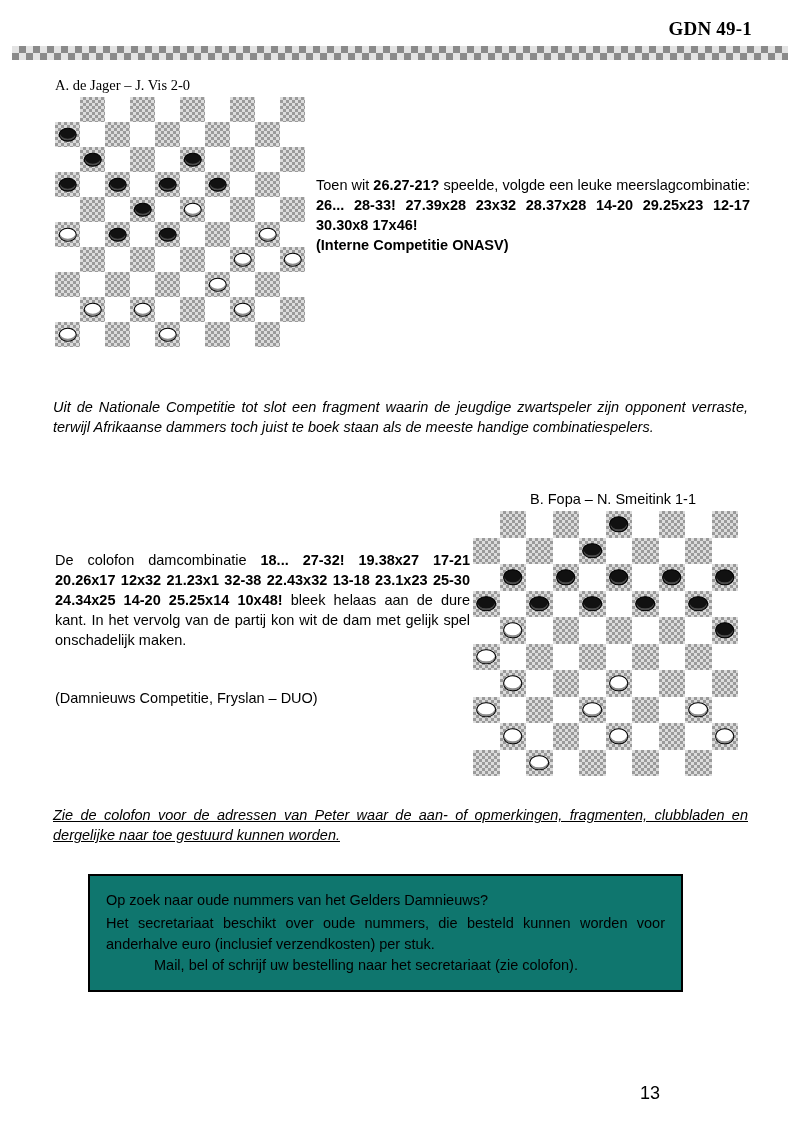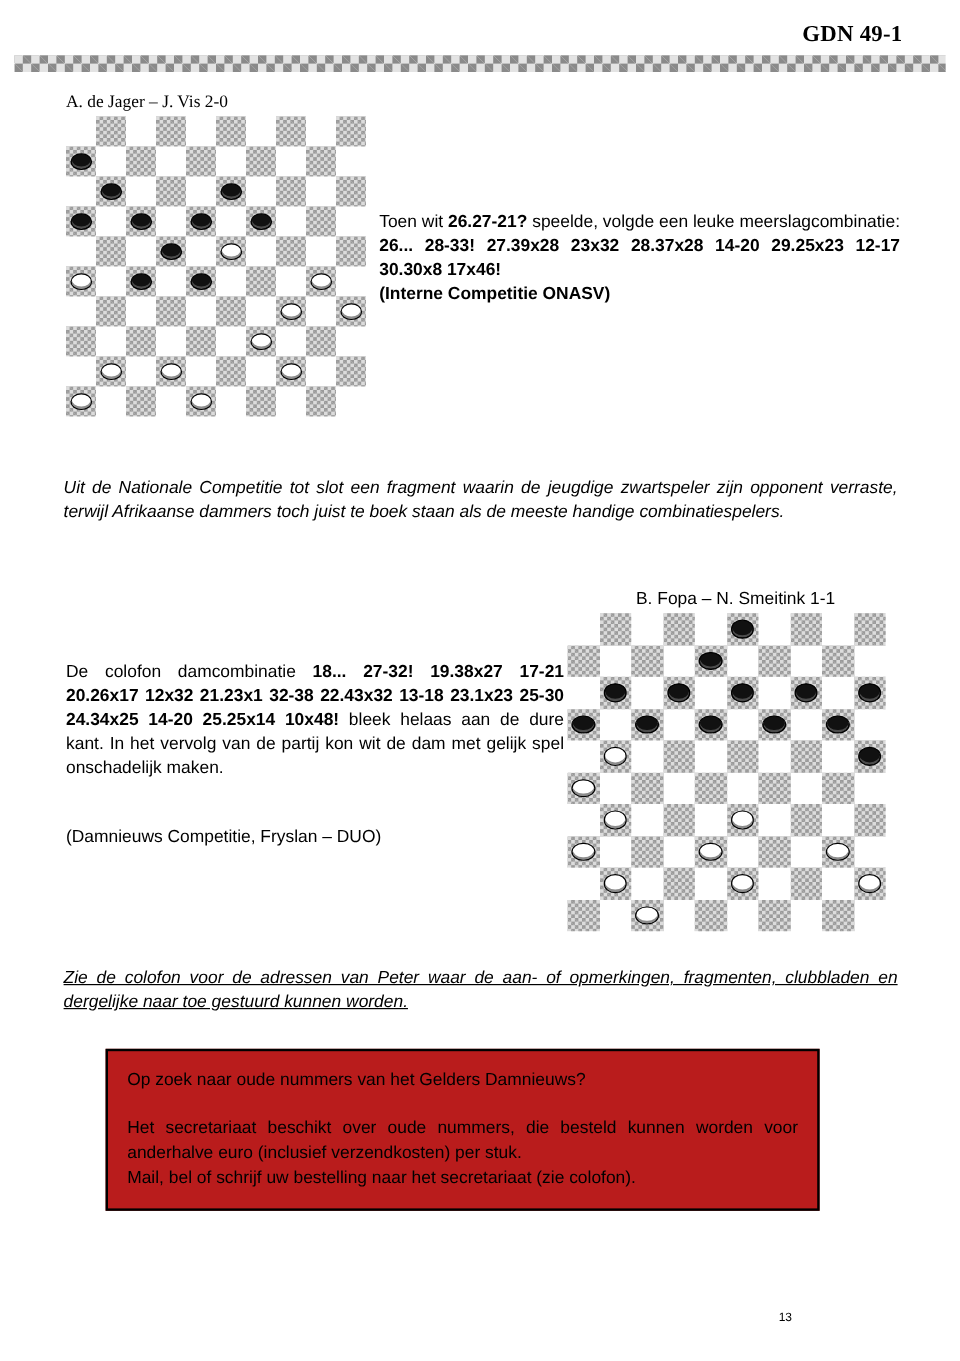--- a/index.html
+++ b/index.html
@@ -94,35 +94,35 @@
   .piece.white {
     background: #ffffff;
     border: 1.5px solid #000000;
     box-shadow: inset 0 -2px 0 rgba(0,0,0,0.45);
   }
 
   
   .info-box {
     position: absolute;
     box-sizing: border-box;
-    background: #b91c1c;
+    background: #0f766e;
     border: 2px solid #000000;
     padding: 14px 16px;
     font-size: 14.5px;
     line-height: 21px;
     text-align: justify;
   }
   .info-box p { margin: 0; }
-  .info-box p + p { margin-top: 19px; }
+  .info-box p + p { margin-top: 2px; }
 
   .page-number {
     position: absolute;
     right: 140px;
     bottom: 30px;
-    font-size: 10px;
+    font-size: 18px;
   }
 </style>
 </head>
 <body>
 
 <div class="header-title">GDN 49-1</div>
 <div class="checker-rule"></div>
 
 <div class="caption" style="left:55px; top:77px;font-family:Liberation Serif, serif;">A. de Jager – J. Vis 2-0</div>
 
@@ -436,16 +436,16 @@
   <span>De colofon damcombinatie </span><span class="bold">18... 27-32! 19.38x27 17-21 20.26x17 12x32 21.23x1 32-38 22.43x32 13-18 23.1x23 25-30 24.34x25 14-20 25.25x14 10x48!</span><span> bleek helaas aan de dure kant. In het vervolg van de partij kon wit de dam met gelijk spel onschadelijk maken.</span>
 </div>
 
 <div class="para" style="left:55px; top:688px; width:415px;">(Damnieuws Competitie, Fryslan – DUO)</div>
 
 <div class="para italic" style="left:53px; top:805px; width:695px;text-decoration:underline;">Zie de colofon voor de adressen van Peter waar de aan- of opmerkingen, fragmenten, clubbladen en dergelijke naar toe gestuurd kunnen worden.</div>
 
 <div class="info-box" style="left:88px; top:874px; width:595px;">
   <p>Op zoek naar oude nummers van het Gelders Damnieuws?</p>
   <p>Het secretariaat beschikt over oude nummers, die besteld kunnen worden voor anderhalve euro (inclusief verzendkosten) per stuk.</p>
-  <p style="margin-top:0;">Mail, bel of schrijf uw bestelling naar het secretariaat (zie colofon).</p>
+  <p style="margin-top:0;margin-left:48px;">Mail, bel of schrijf uw bestelling naar het secretariaat (zie colofon).</p>
 </div>
 
 <div class="page-number">13</div>
 
 </body></html>

